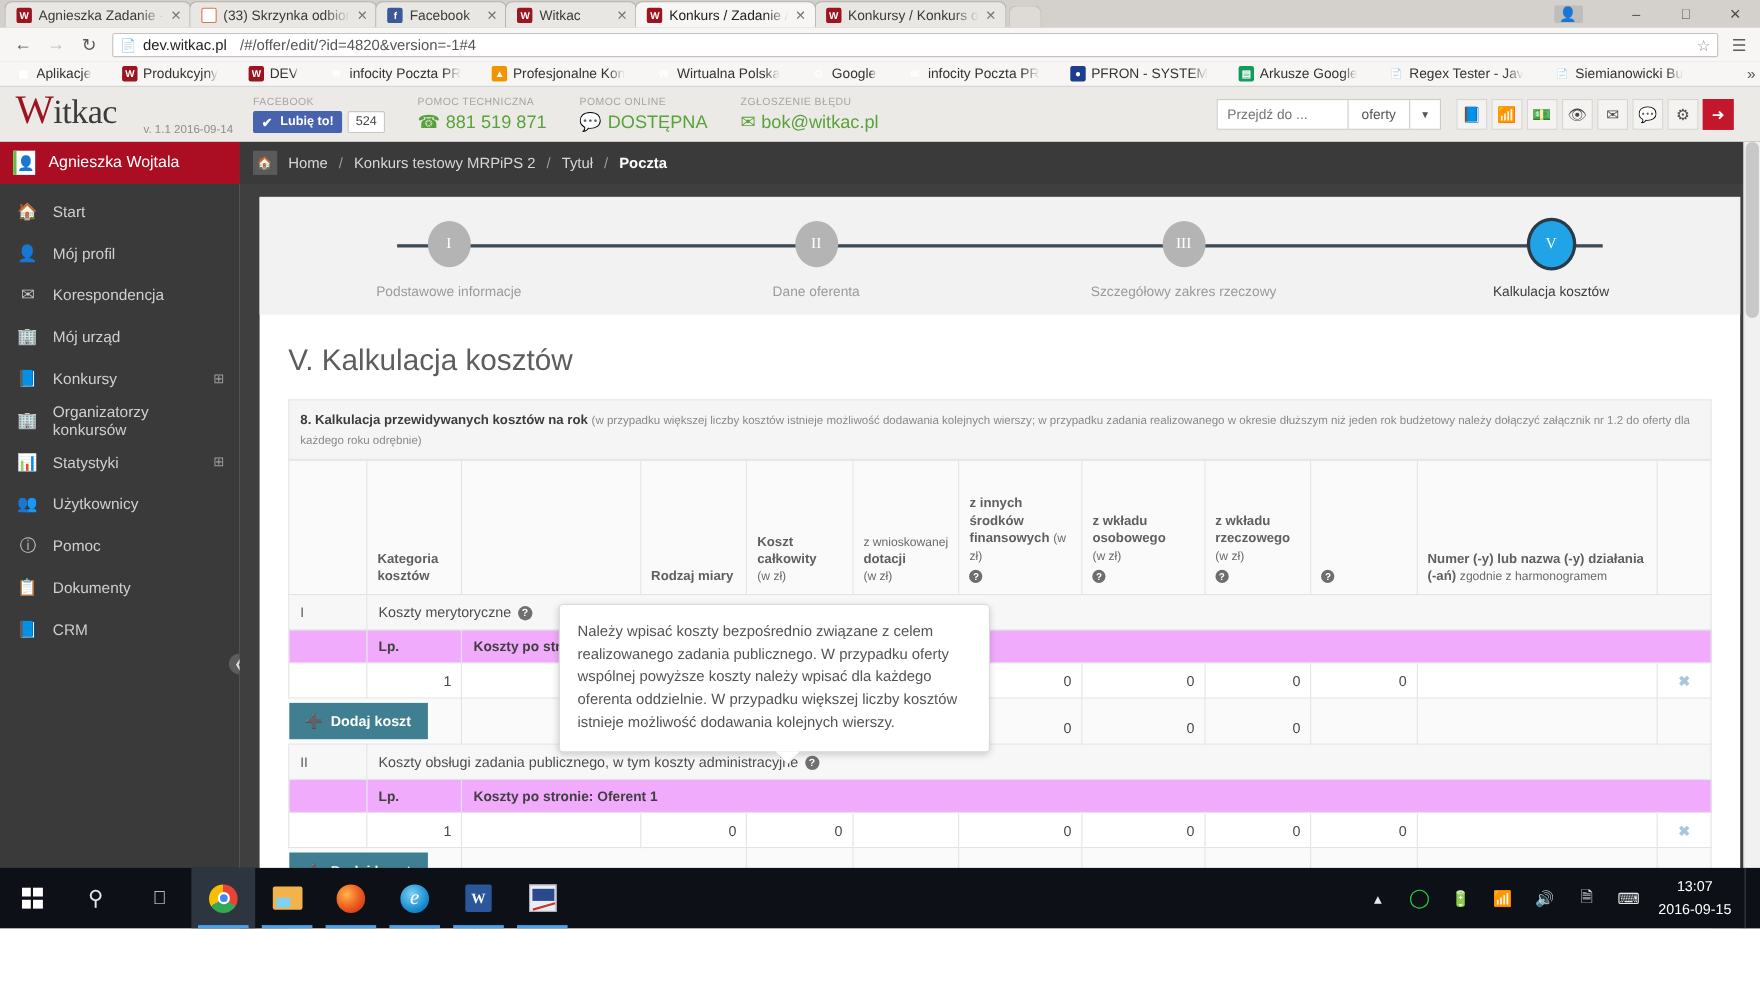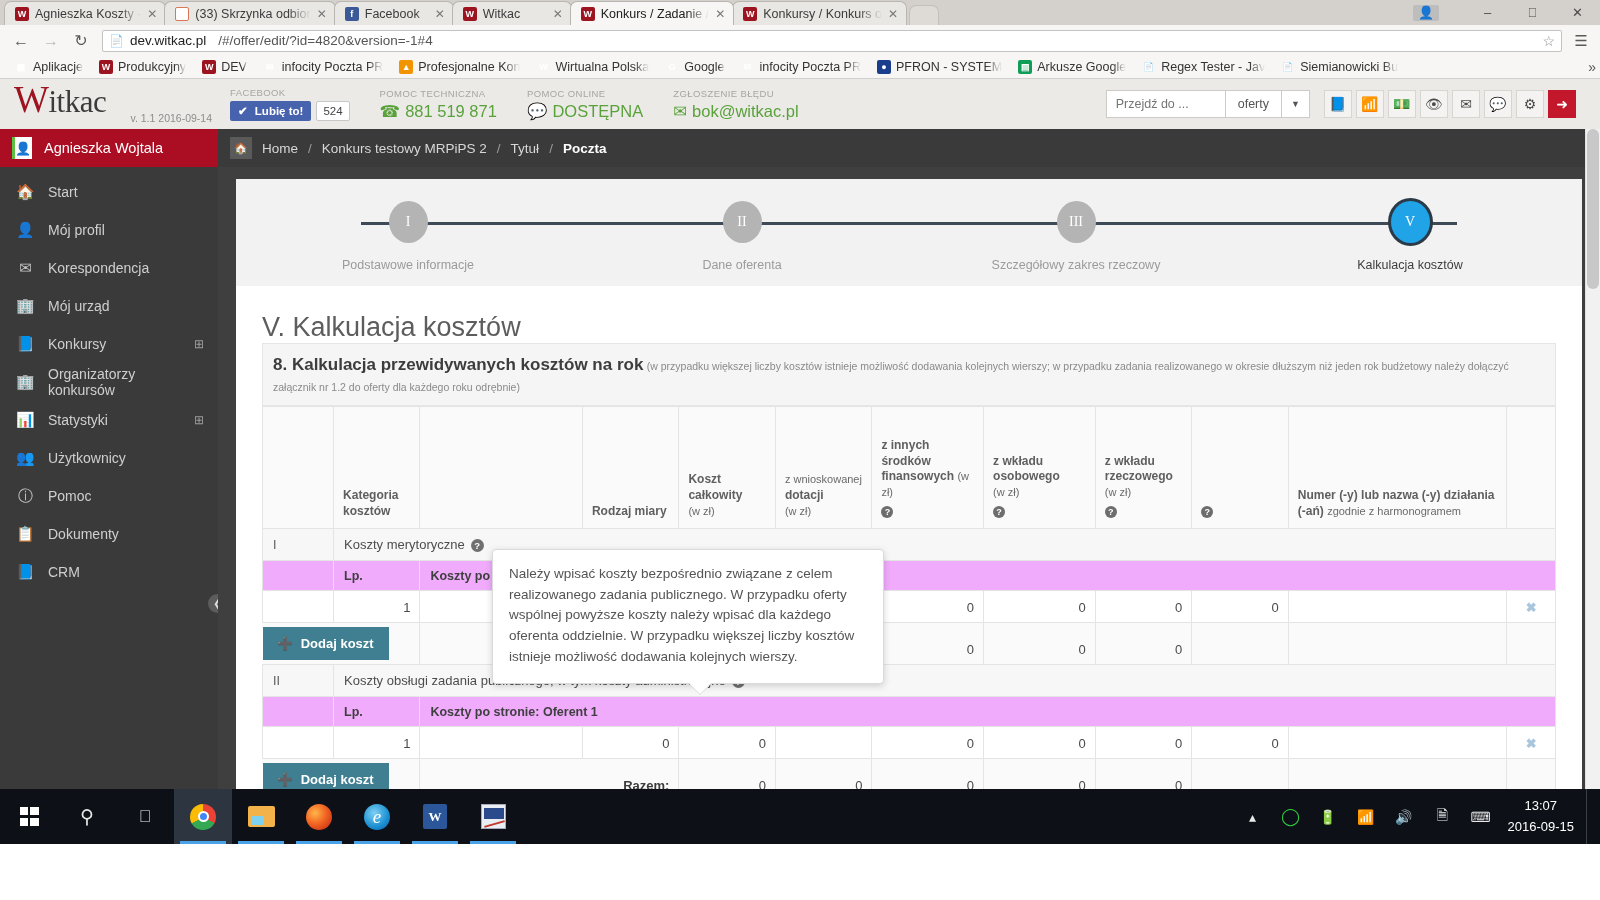--- a/index.html
+++ b/index.html
@@ -41,21 +41,21 @@
   .navicon.dim { color:#bdbdbd; }
   .omnibox {
     flex:1; height:22px; background:#fff; border:1px solid #c3c3c3; border-radius:2px;
     display:flex; align-items:center; padding:0 6px; margin:0 6px; font-size:13.5px; color:#222;
   }
   .omnibox .pageicon { color:#999; margin-right:6px; font-size:12px; }
   .omnibox .urlpath { color:#555;margin-left:12px; }
   .omnibox .star { margin-left:auto; color:#8a8a8a; font-size:14px; }
   .menu-btn { width:26px; height:26px; display:flex;align-items:center;justify-content:center; font-size:15px; color:#5a5a5a; }
 
-  .bookmarks { height:23px; background:#f7f6f5; border-bottom:1px solid #cfcfcf; display:flex; align-items:center; padding:0 6px; gap:0; overflow:hidden; position:relative;}
+  .bookmarks { height:23px; background:#f7f6f5; border-bottom:1px solid #cfcfcf; display:flex; align-items:center; padding:0 6px; gap:12px; overflow:hidden; position:relative;}
   .bm { display:flex; align-items:center; gap:5px; padding:0 8px; font-size:12.5px; color:#333; white-space:nowrap; }
   .bm .bmi { width:14px;height:14px;flex:0 0 14px; display:flex;align-items:center;justify-content:center;font-size:9px;font-weight:bold;color:#fff;border-radius:2px;}
   .bm .lbl { -webkit-mask-image:linear-gradient(to right,#000 85%,transparent 100%); mask-image:linear-gradient(to right,#000 85%,transparent 100%); max-width:125px; overflow:hidden;}
   .bmi-apps { background:transparent; color:#4285f4; font-size:12px; }
   .bmi-w { background:#9c1420; }
   .bmi-mail { background:transparent; color:#555; font-size:12px;}
   .bmi-orange { background:#f29400; color:#fff; font-size:8px;}
   .bmi-wp { background:transparent; color:#d4202a; font-size:11px; font-weight:700;}
   .bmi-g { background:transparent; color:#4285f4; font-size:12px; font-weight:700;}
   .bmi-pfron { background:#1a3e8c; }
@@ -109,24 +109,24 @@
   .stepper { background:#f2f2f2; padding:22px 0 14px 0; position:relative; }
   .steps { display:flex; justify-content:space-between; padding:0 72px; position:relative; }
   .steps:before { content:""; position:absolute; left:125px; right:125px; top:21px; height:3px; background:#3e4a56; }
   .step { position:relative; z-index:2; text-align:center; width:200px; }
   .step .bub { width:39px; height:42px; border-radius:50%; background:#b4b4b4; color:#fff; font-size:14px; display:flex; align-items:center; justify-content:center; margin:0 auto; font-family:"Liberation Serif",serif;}
   .step.active .bub { background:#21a3e8; box-shadow:0 0 0 3px #2b3a47; }
   .step .slbl { margin-top:15px; font-size:12.5px; color:#9b9b9b; }
   .step.active .slbl { color:#3d3d3d; }
 
   .page-body { padding:26px 26px 0 26px; }
-  h1.ptitle { font-size:27px; font-weight:400; color:#5d5d5d; font-family:"Liberation Sans",sans-serif; }
+  h1.ptitle { font-size:27px; font-weight:400; color:#5d5d5d; font-family:"Liberation Sans",sans-serif; margin-bottom:20px;}
 
   .sec-head { background:#f5f5f5; border:1px solid #e6e6e6; padding:8px 10px; font-size:12px; color:#6b6b6b; line-height:1.55;}
-  .sec-head b { color:#3d3d3d; font-size:17px;}
+  .sec-head b { color:#3d3d3d; font-size:12px;}
   .sec-head .small { font-size:10.5px; color:#8a8a8a;}
 
   
   table.kt { width:100%; border-collapse:collapse; table-layout:fixed; }
   table.kt td, table.kt th { border:1px solid #e4e4e4; vertical-align:bottom; }
   .kt thead th { background:#fafafa; padding:8px 9px; text-align:left; font-size:12px; color:#5f5f5f; font-weight:bold; height:122px; vertical-align:bottom; line-height:1.32;}
   .kt thead th .u { font-weight:normal; font-size:11px; color:#6a6a6a;margin-top:24px;}
   .kt thead th .qm { display:inline-block; width:12px; height:12px; border-radius:50%; background:#6d6d6d; color:#fff; font-size:9px; line-height:12px; text-align:center; font-weight:bold; margin-top:5px;}
 
   .qmark { display:inline-block; width:13px; height:13px; border-radius:50%; background:#707070; color:#fff; font-size:9.5px; line-height:13px; text-align:center; font-weight:bold; vertical-align:middle; margin-left:6px;}
@@ -142,21 +142,21 @@
   tr.tot td.btncell { text-align:left; padding:4px 0 4px 0; border-left:none; border-right:none; background:#fafafa;}
   .addbtn { display:inline-flex; align-items:center; gap:7px; background:#3f7f91; color:#fff; font-size:13px; padding:9px 15px; border:none; font-weight:bold; font-family:inherit;}
   .addbtn .pl { font-size:13px; font-weight:bold; }
   tr.big td { background:#fff; padding:9px 10px; font-size:13px; color:#3f3f3f; height:70px; vertical-align:top; text-align:right;}
   tr.big td.strong { font-weight:bold; text-align:left; line-height:1.45; }
   tr.big td.rn { text-align:left; color:#5a5a5a; vertical-align:bottom; font-size:12.5px;}
   tr.big td.ofer { text-align:center; vertical-align:bottom; color:#555; }
 
   
   .tooltip {
-    position:absolute; left:256px; top:370px; width:392px;
+    position:absolute; left:272px; top:370px; width:392px;
     background:#fff; border:1px solid #dadada; border-radius:4px;
     box-shadow:0 2px 7px rgba(0,0,0,.17);
     padding:14px 16px 16px 16px; font-size:13.5px; color:#545454; line-height:1.53; z-index:40;
   }
   .tooltip:after, .tooltip:before {
     content:""; position:absolute; top:100%; left:53%; border:solid transparent;
   }
   .tooltip:after { border-width:11px; border-top-color:#fff; margin-left:-11px; }
   .tooltip:before { border-width:12px; border-top-color:#dadada; margin-left:-12px; }
 
@@ -195,21 +195,21 @@
   .ic-sign:before{content:"";position:absolute;left:2px;bottom:3px;width:21px;height:2px;background:#c0392b;transform:rotate(-16deg);}
 </style>
 </head>
 <body>
 
 <div class="chrome">
 
   <div class="tabstrip">
     <div class="tab">
       <span class="favicon fav-w">W</span>
-      <span class="tlabel">Agnieszka Koszty - </span>
+      <span class="tlabel">Agnieszka Zadanie - </span>
       <span class="tclose">✕</span>
     </div>
     <div class="tab">
       <span class="favicon fav-mail">✉</span>
       <span class="tlabel">(33) Skrzynka odbior</span>
       <span class="tclose">✕</span>
     </div>
     <div class="tab">
       <span class="favicon fav-fb">f</span>
       <span class="tlabel">Facebook</span>

